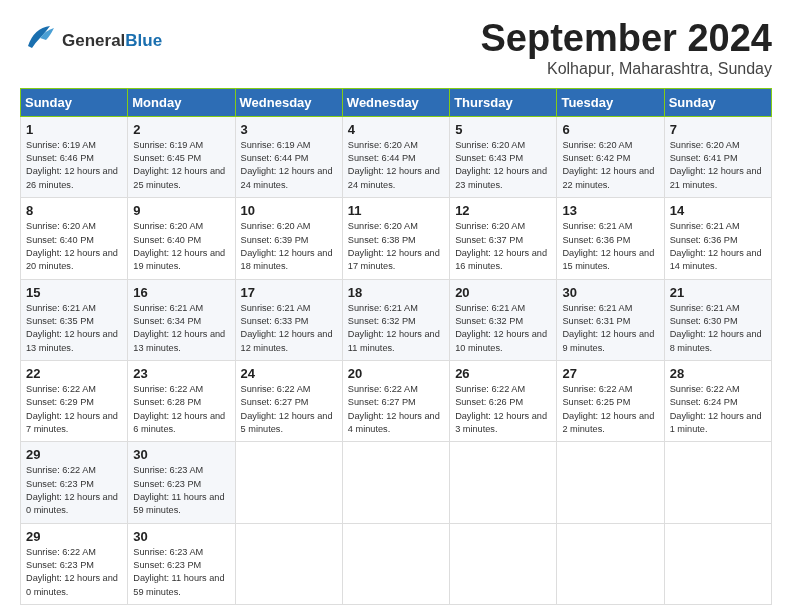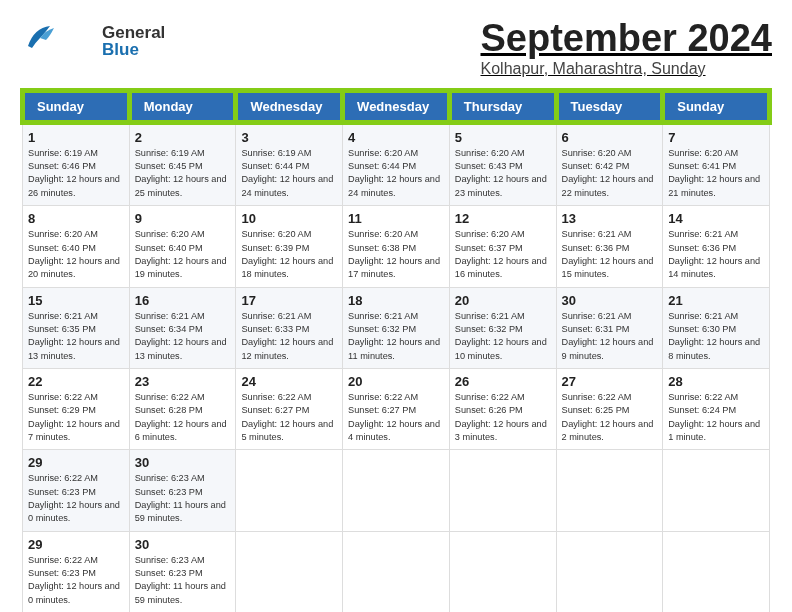--- a/index.html
+++ b/index.html
@@ -17,22 +17,21 @@
       display: flex;
       flex-direction: column;
     }
     .header {
       display: flex;
       justify-content: space-between;
       align-items: flex-start;
       margin-bottom: 10px;
     }
     .title-section {
-      text-align: left;
-      text-decoration: underline;
+      text-align: right;
     }
     .month-title {
       font-size: 38px;
       font-weight: bold;
       color: #222;
       line-height: 1.1;
     }
     .subtitle {
       font-size: 16px;
       color: #444;
@@ -42,25 +41,25 @@
       border: 1px solid #ccc;
       border-collapse: collapse;
       width: 100%;
       table-layout: fixed;
     }
     .calendar thead tr {
       background-color: #2d6db5;
       color: white;
     }
     .calendar thead th {
-      padding: 6px 12px;
+      padding: 6px 4px;
       font-size: 13px;
       font-weight: bold;
       text-align: left;
-      border: 5px solid #84cc16;
+      border: 1px solid #84cc16;
     }
     .calendar tbody tr {
       background-color: #fff;
     }
     .calendar tbody tr:nth-child(odd) {
       background-color: #f5f7fa;
     }
     .calendar tbody td {
       vertical-align: top;
       padding: 5px 5px;
@@ -89,23 +88,22 @@
       display: flex;
       align-items: center;
       gap: 4px;
     }
     .logo-bird {
       color: #1a6faf;
       font-size: 28px;
     }
     .logo-name {
       display: flex;
-      flex-direction: column;
+      flex-direction: row;
       line-height: 1;
-      margin-left: 40px;
     }
     .logo-general {
       font-size: 17px;
       font-weight: bold;
       color: #333;
     }
     .logo-blue {
       font-size: 17px;
       font-weight: bold;
       color: #1a6faf;

